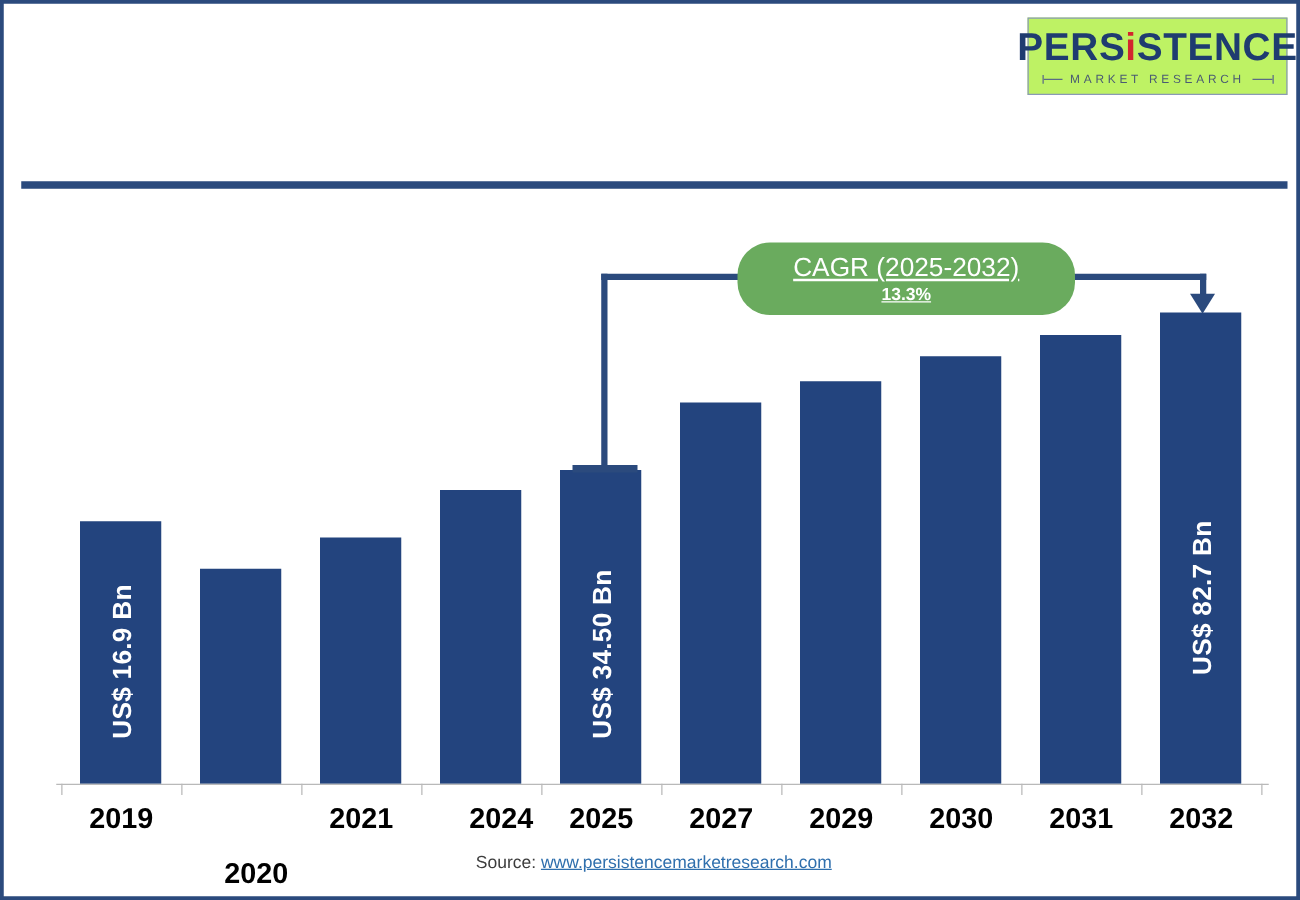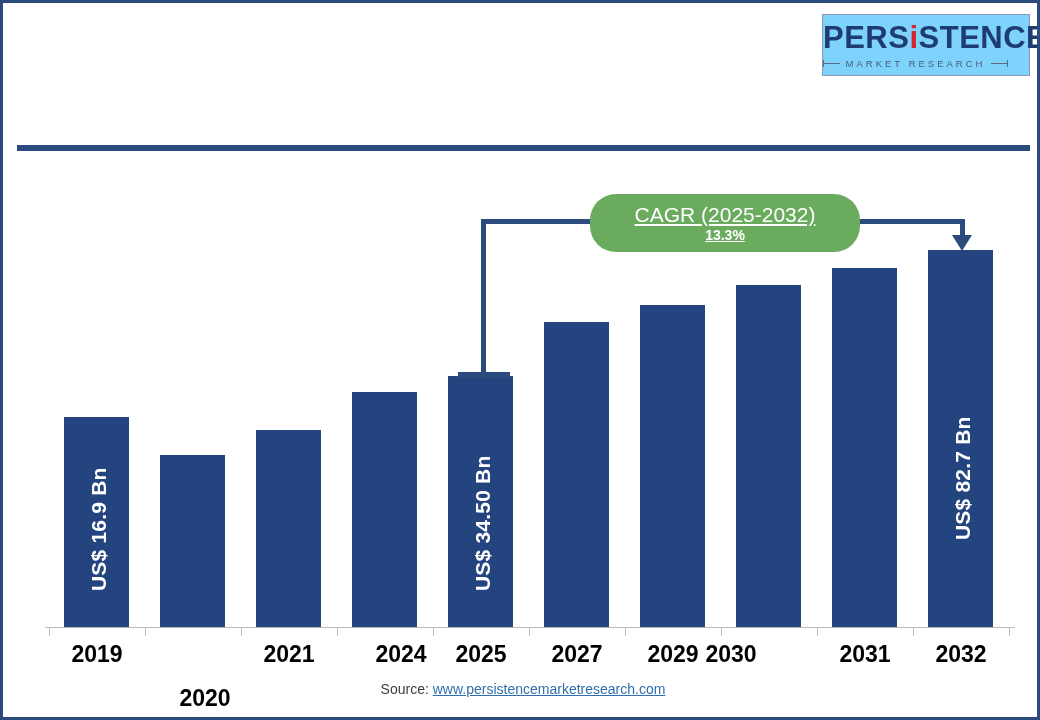--- a/index.html
+++ b/index.html
@@ -23,24 +23,24 @@
 
   
   .logo-box {
     position: absolute;
     top: 11px;
     left: 819px;
     width: 208px;
     height: 62px;
     border: 1px solid #8a9ab5;
     box-sizing: border-box;
-    background: #7dd3fc;
+    background: #bef264;
     display: flex;
     flex-direction: column;
-    align-items: flex-start;
+    align-items: center;
     justify-content: center;
   }
   .logo-word {
     font-family: "Liberation Sans", sans-serif;
     font-size: 31px;
     font-weight: bold;
     letter-spacing: 0.5px;
     color: #1f3c70;
     line-height: 1;
     white-space: nowrap;
@@ -253,21 +253,21 @@
     <div class="tick" style="left:910px;"></div>
     <div class="tick" style="left:1006px;"></div>
 
     <div class="xlabel" style="left:46px;">2019</div>
     <div class="xlabel" style="left:154px;margin-top:44px;">2020</div>
     <div class="xlabel" style="left:238px;">2021</div>
     <div class="xlabel" style="left:350px;">2024</div>
     <div class="xlabel" style="left:430px;">2025</div>
     <div class="xlabel" style="left:526px;">2027</div>
     <div class="xlabel" style="left:622px;">2029</div>
-    <div class="xlabel" style="left:680px;">2030</div>
+    <div class="xlabel" style="left:718px;">2030</div>
     <div class="xlabel" style="left:814px;">2031</div>
     <div class="xlabel" style="left:910px;">2032</div>
 
     <div class="conn" id="conn-left-h"></div>
     <div class="conn" id="conn-left-v"></div>
     <div class="conn" id="conn-left-foot"></div>
     <div class="conn" id="conn-right-h"></div>
     <div class="conn" id="conn-right-v"></div>
     <div id="arrowhead"></div>
 

